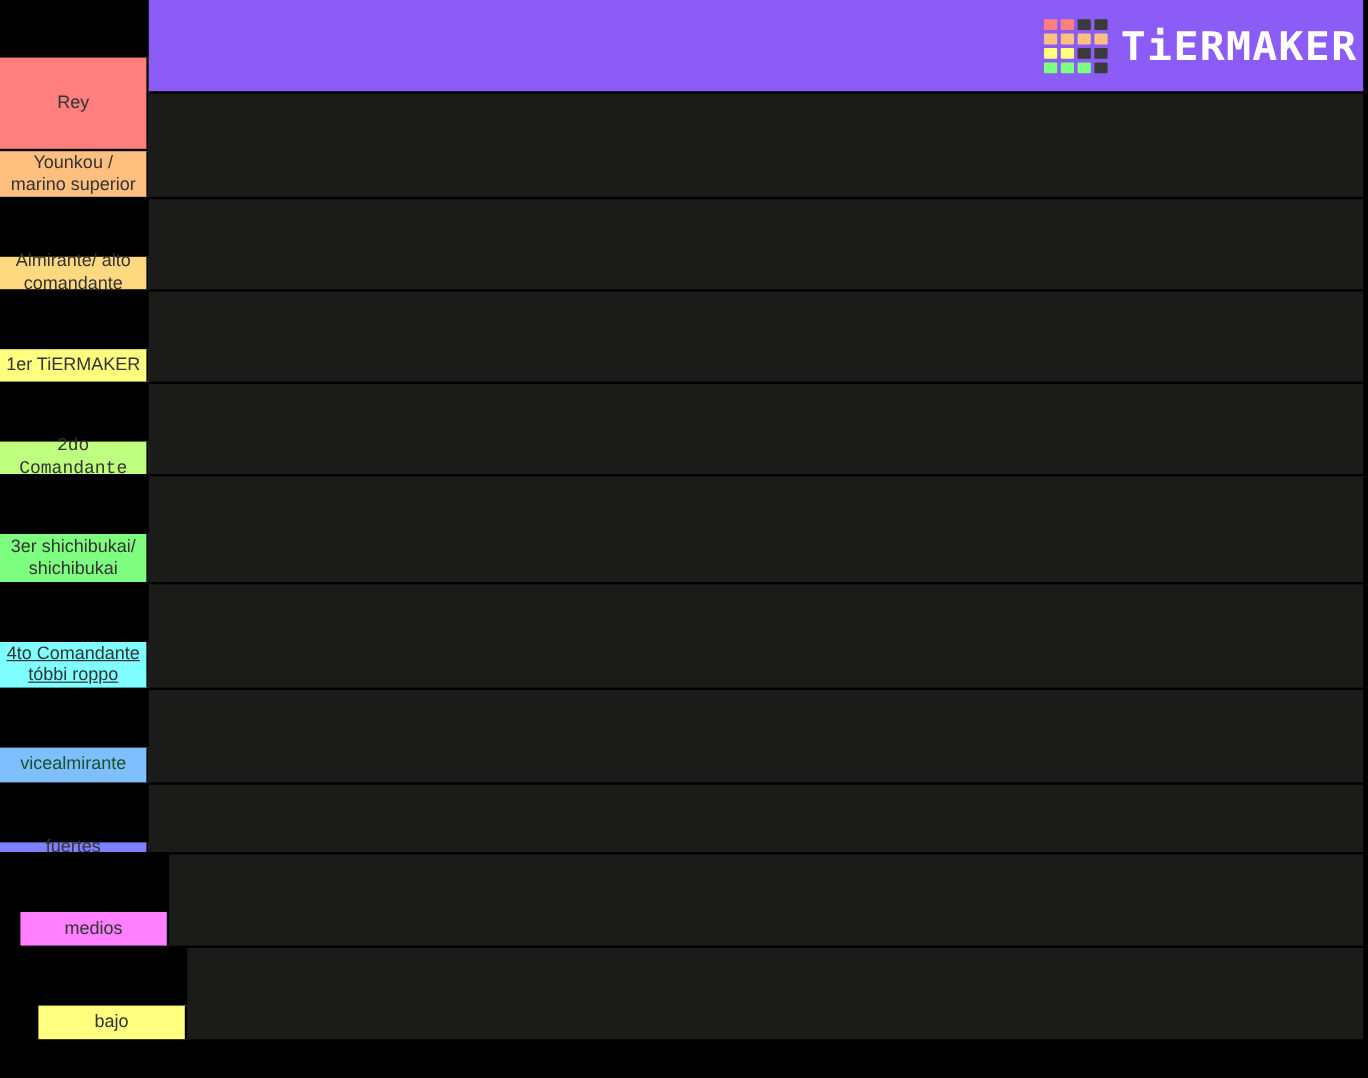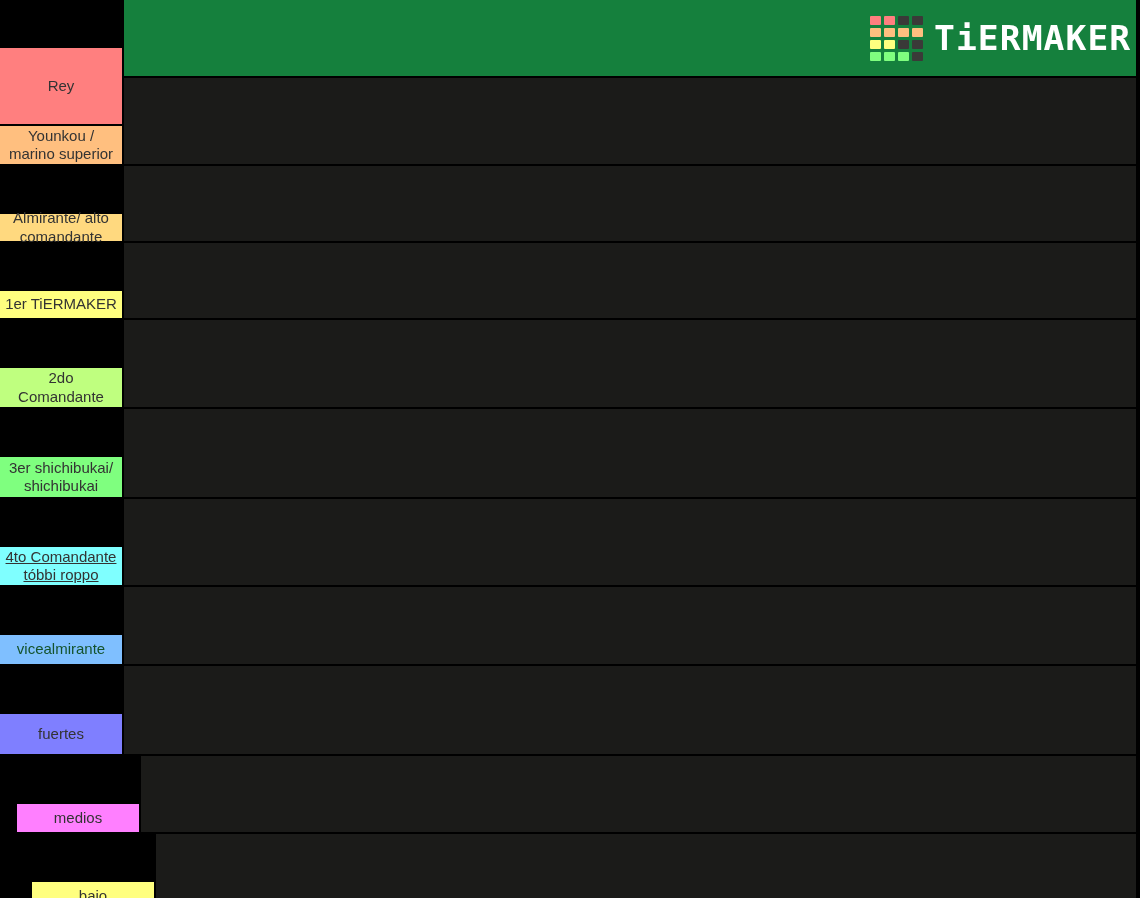--- a/index.html
+++ b/index.html
@@ -97,21 +97,21 @@
     min-height:100%;
   }
 </style>
 </head>
 <body style="background: rgb(0, 0, 0);">
 
 <div id="tierlist">
 
   <div class="tier-row header-row" style="height: 78px;">
     <div class="tier-label" style="background: rgb(255, 127, 127); color: rgb(51, 51, 51);">Rey</div>
-    <div class="header-zone tier-zone" style="background: #15803d;">
+    <div class="header-zone tier-zone" style="background: #8b5cf6;">
       <div class="logo">
         <div class="logo-grid">
             <i style="background: rgb(255, 127, 127);"></i>
             <i style="background: rgb(255, 127, 127);"></i>
             <i style="background: rgb(58, 58, 56);"></i>
             <i style="background: rgb(58, 58, 56);"></i>
             <i style="background: rgb(255, 191, 127);"></i>
             <i style="background: rgb(255, 191, 127);"></i>
             <i style="background: rgb(255, 191, 127);"></i>
             <i style="background: rgb(255, 191, 127);"></i>
@@ -135,37 +135,37 @@
         <div class="tier-zone" style="background: rgb(27, 27, 25);"></div>
       </div>
       <div class="tier-row" style="height: 77px;">
         <div class="tier-label" style="background: rgb(255, 217, 127); color: rgb(51, 51, 51);">Almirante/ alto comandante</div>
         <div class="tier-zone" style="background: rgb(27, 27, 25);"></div>
       </div>
       <div class="tier-row" style="height: 77px;">
         <div class="tier-label" style="background: rgb(255, 255, 127); color: rgb(51, 51, 51);">1er TiERMAKER</div>
         <div class="tier-zone" style="background: rgb(27, 27, 25);"></div>
       </div>
-      <div class="tier-row" style="height: 89px;">
+      <div class="tier-row" style="height: 77px; font-family: Liberation Mono, monospace;">
         <div class="tier-label" style="background: rgb(191, 255, 127); color: rgb(51, 51, 51);">2do Comandante</div>
         <div class="tier-zone" style="background: rgb(27, 27, 25);"></div>
       </div>
       <div class="tier-row" style="height: 90px;">
         <div class="tier-label" style="background: rgb(127, 255, 127); color: rgb(51, 51, 51);">3er shichibukai/ shichibukai</div>
         <div class="tier-zone" style="background: rgb(27, 27, 25);"></div>
       </div>
       <div class="tier-row" style="height: 88px;">
         <div class="tier-label" style="background: rgb(127, 255, 255); color: rgb(51, 51, 51); text-decoration: underline;">4to Comandante tóbbi roppo</div>
         <div class="tier-zone" style="background: rgb(27, 27, 25);"></div>
       </div>
       <div class="tier-row" style="height: 79px;">
         <div class="tier-label" style="background: rgb(127, 191, 255); color: #14532d;">vicealmirante</div>
         <div class="tier-zone" style="background: rgb(27, 27, 25);"></div>
       </div>
-      <div class="tier-row" style="height: 90px;">
+      <div class="tier-row" style="height: 58px;">
         <div class="tier-label" style="background: rgb(127, 127, 255); color: rgb(51, 51, 51);">fuertes</div>
         <div class="tier-zone" style="background: rgb(27, 27, 25);"></div>
       </div>
       <div class="tier-row" style="height: 78px; padding-left: 17px;">
         <div class="tier-label" style="background: rgb(255, 127, 255); color: rgb(51, 51, 51);">medios</div>
         <div class="tier-zone" style="background: rgb(27, 27, 25);"></div>
       </div>
       <div class="tier-row" style="height: 78px; padding-left: 32px;">
         <div class="tier-label" style="background: rgb(255, 255, 127); color: rgb(51, 51, 51);">bajo</div>
         <div class="tier-zone" style="background: rgb(27, 27, 25);"></div>

